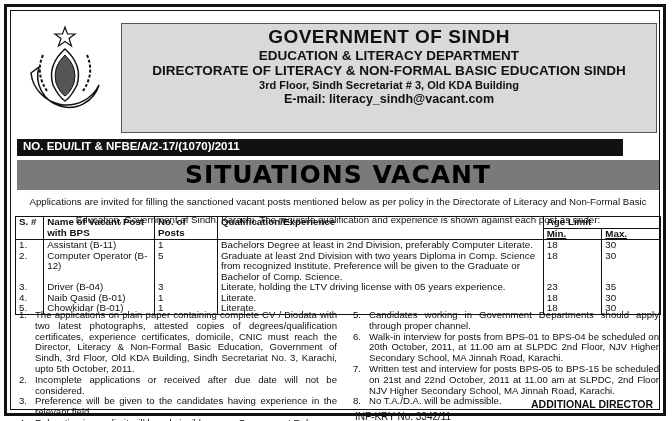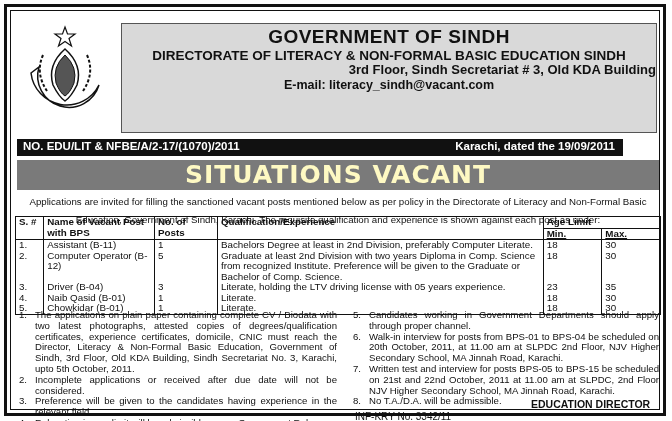--- a/index.html
+++ b/index.html
@@ -6,27 +6,27 @@
   body{width:672px;height:421px;overflow:hidden;font-family:"Liberation Sans",sans-serif;color:#111;}
   .outer{position:absolute;left:4px;top:4px;width:662px;height:412px;border:3px solid #111;box-sizing:border-box;background:#fff;}
   .inner{position:absolute;left:3px;top:3px;right:3px;bottom:3px;border:1px solid #111;}
   .header{position:absolute;left:0;top:0;right:0;height:108px;}
   .logo{position:absolute;left:14px;top:14px;width:96px;height:90px;}
   .head-box{position:absolute;left:110px;top:12px;width:536px;height:110px;background:#d9d9d9;border:1px solid #555;box-sizing:border-box;text-align:center;}
   .head-box div{font-weight:bold;white-space:nowrap;line-height:1.15;}
   .h-title{font-size:19px;margin-top:2px;letter-spacing:0.5px;}
   .h-dept{font-size:13.5px;}
   .h-dir{font-size:13.5px;}
-  .h-addr{font-size:13px;text-align:right;}
+  .h-addr{font-size:11px;}
   .h-ph{font-size:12.5px;}
   .h-email{font-size:12.5px;}
   .refbar{position:absolute;left:6px;top:128px;width:606px;height:17px;background:#111;color:#fff;font-size:11.5px;font-weight:bold;}
   .refbar .l{position:absolute;left:6px;top:1px;}
   .refbar .r{position:absolute;right:8px;top:1px;}
-  .banner{position:absolute;left:6px;top:149px;width:642px;height:30px;background:#7a7a7a;color:#fef9c3;text-align:center;font-size:25px;font-weight:900;letter-spacing:1px;line-height:30px;font-family:"DejaVu Sans",sans-serif;}
+  .banner{position:absolute;left:6px;top:149px;width:642px;height:30px;background:#7a7a7a;color:#000000;text-align:center;font-size:25px;font-weight:900;letter-spacing:1px;line-height:30px;font-family:"DejaVu Sans",sans-serif;}
   .intro{position:absolute;left:6px;top:182px;width:642px;font-size:9.7px;line-height:18px;text-align:center;}
   table.posts{position:absolute;left:4px;top:205px;width:646px;border-collapse:collapse;font-size:9.8px;}
   table.posts th,table.posts td{border-left:1px solid #111;border-right:1px solid #111;padding:0 3px;vertical-align:top;line-height:10.5px;}
   table.posts th{font-weight:bold;text-align:left;border-bottom:1px solid #111;}
   table.posts thead tr:first-child th{border-top:1px solid #111;}
   table.posts tbody tr:last-child td{border-bottom:1px solid #111;}
   .c{text-align:left;}
   .u{text-decoration:underline;}
   .notes{position:absolute;top:299px;font-size:9.6px;line-height:10.8px;text-align:justify;}
   .notes-left{left:8px;width:318px;}
@@ -47,29 +47,29 @@
     <svg class="logo" viewBox="0 0 96 90">
       <polygon points="40,2 42.5,9 50,9 44,13.5 46.5,21 40,16.5 33.5,21 36,13.5 30,9 37.5,9" fill="none" stroke="#111" stroke-width="1.2"></polygon>
       <path d="M6,48 A36,36 0 0 0 74,60 A30,30 0 0 1 14,42 Z" fill="#fff" stroke="#111" stroke-width="1.5"></path>
       <path d="M40,24 Q58,40 52,60 Q46,72 40,76 Q34,72 28,60 Q22,40 40,24 Z" fill="#fff" stroke="#111" stroke-width="1.5"></path>
       <path d="M40,30 Q53,42 49,58 Q45,68 40,71 Q35,68 31,58 Q27,42 40,30 Z" fill="#555" stroke="#111" stroke-width="1"></path>
       <path d="M18,30 Q10,48 22,66" fill="none" stroke="#111" stroke-width="2" stroke-dasharray="3,2"></path>
       <path d="M62,30 Q70,48 58,66" fill="none" stroke="#111" stroke-width="2" stroke-dasharray="3,2"></path>
     </svg>
     <div class="head-box">
       <div class="h-title">GOVERNMENT OF SINDH</div>
+      <div class="h-dept">EDUCATION &amp; LITERACY DEPARTMENT</div>
       <div class="h-dir">DIRECTORATE OF LITERACY &amp; NON-FORMAL BASIC EDUCATION SINDH</div>
       <div class="h-addr">3rd Floor, Sindh Secretariat # 3, Old KDA Building</div>
       <div class="h-email">E-mail: literacy_sindh@vacant.com</div>
     </div>
   </div>
 
   <div class="refbar">
     <span class="l">NO. EDU/LIT &amp; NFBE/A/2-17/(1070)/2011</span>
-    <span class="r">Karachi, dated the 19/09/2011</span>
   </div>
 
   <div class="banner">SITUATIONS VACANT</div>
 
   <div class="intro">Applications are invited for filling the sanctioned vacant posts mentioned below as per policy in the Directorate of Literacy and Non-Formal Basic Education, Government of Sindh, Karachi. The requisite qualification and experience is shown against each post as under:</div>
 
   <table class="posts">
     <colgroup>
       <col style="width:26px">
           <col style="width:102px">
@@ -166,17 +166,17 @@
     <div class="note">
           <span class="n">7.</span>
           <span class="t">Written test and interview for posts BPS-05 to BPS-15 be scheduled on 21st and 22nd October, 2011 at 11.00 am at SLPDC, 2nd Floor NJV Higher Secondary School, MA Jinnah Road, Karachi.</span>
         </div>
     <div class="note">
           <span class="n">8.</span>
           <span class="t">No T.A./D.A. will be admissible.</span>
         </div>
   </div>
 
-  <div class="signer">EDUCATION DIRECTOR</div>
+  <div class="signer">ADDITIONAL DIRECTOR</div>
   <div class="infref">INF-KRY No. 3342/11</div>
 
  </div>
 </div>
 
 </body></html>

